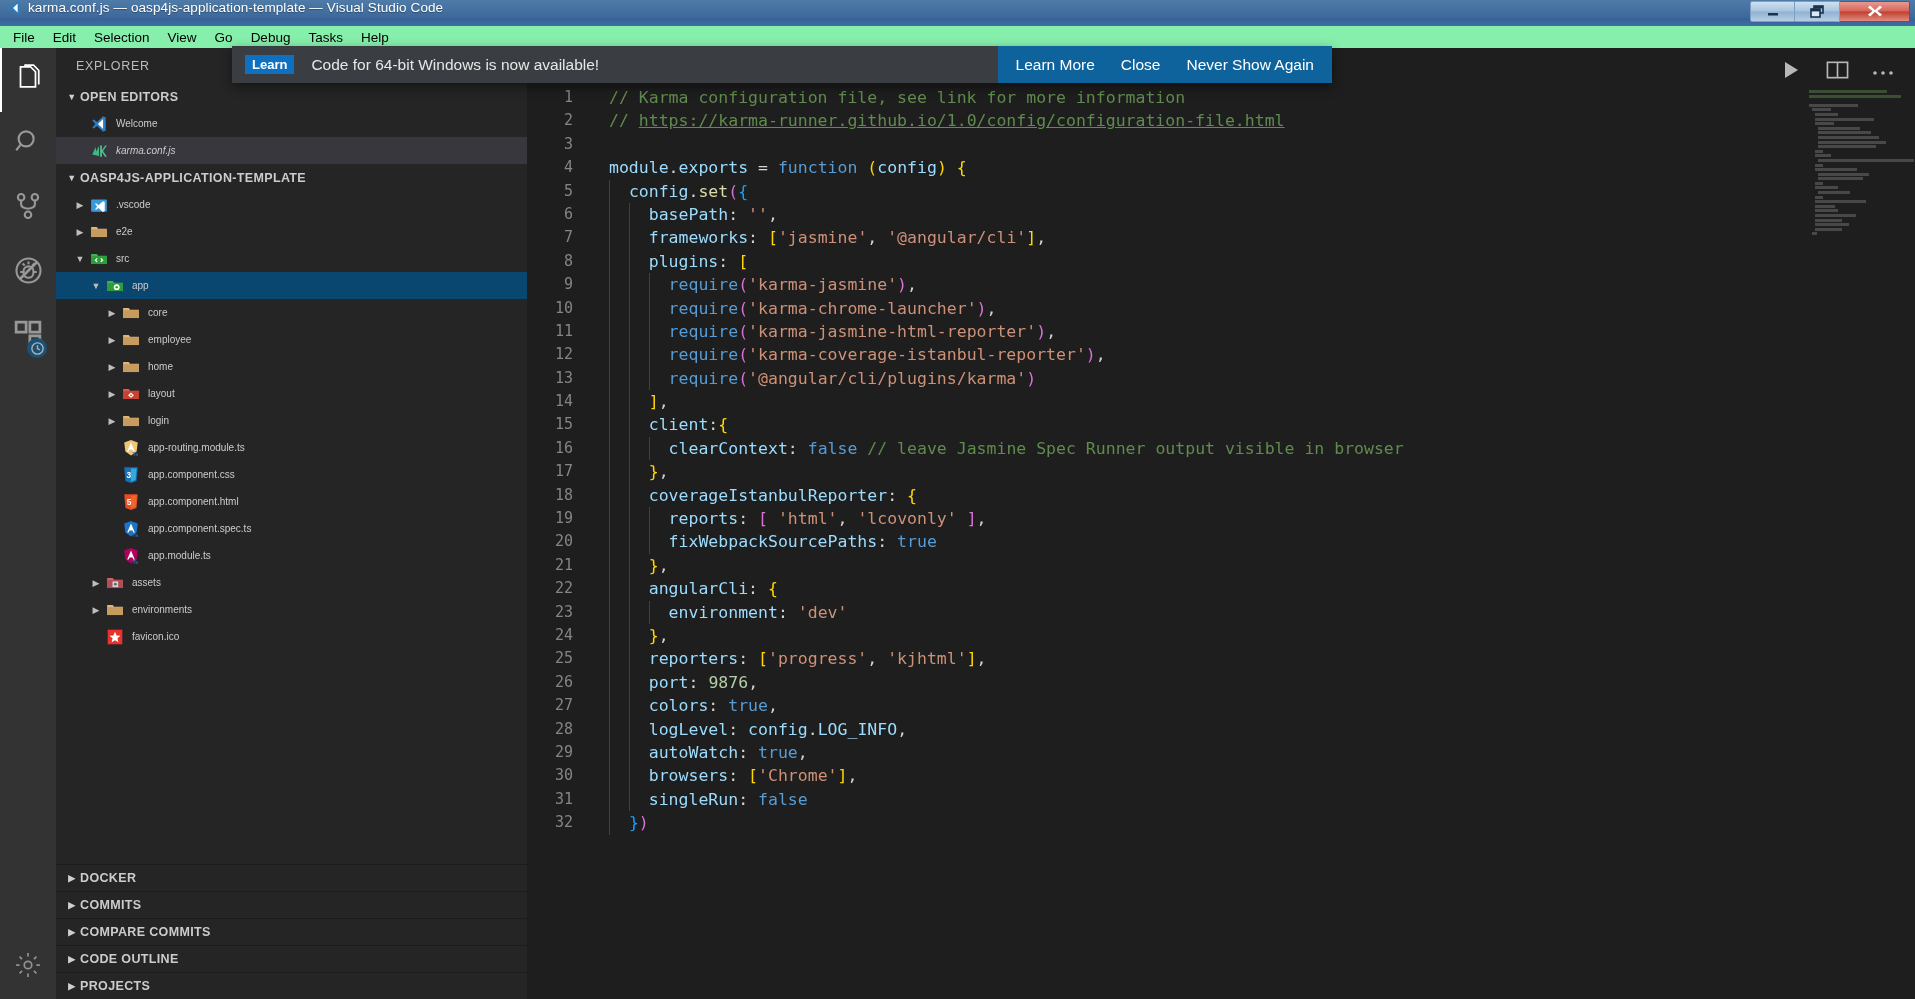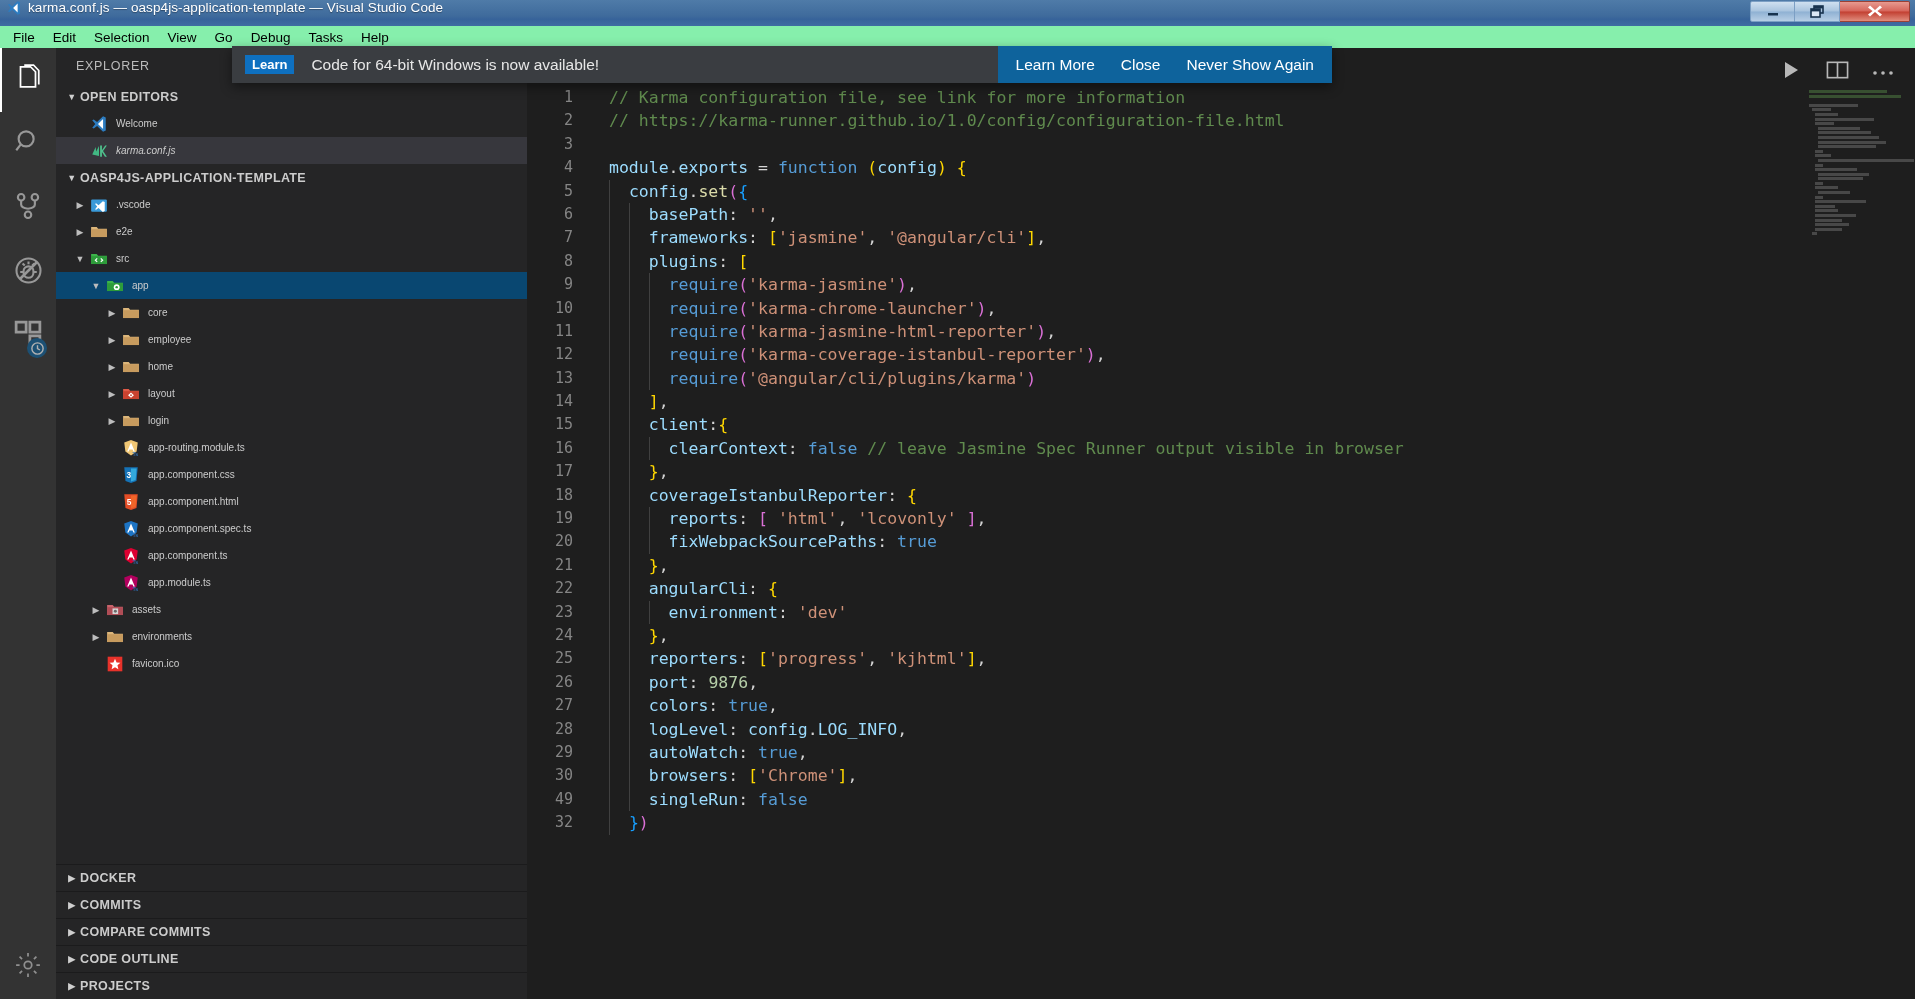--- a/index.html
+++ b/index.html
@@ -128,21 +128,21 @@
     position: absolute; top: 0; width: 1px; height: 23.4px; background: #404040;
   }
   .minimap {
     position: absolute; right: 10px; top: 42px; width: 96px; height: 140px;
     opacity: .55; pointer-events: none;
   }
   .mm-line { height: 3px; margin-bottom: 1.6px; background: #5a5a5a; }
 
   
   .t-comment { color: #608b4e; }
-  .t-link { color: #608b4e; }
+  .t-link { color: #608b4e; text-decoration: underline; }
   .t-key { color: #9cdcfe; }
   .t-str { color: #ce9178; }
   .t-kw { color: #569cd6; }
   .t-num { color: #b5cea8; }
   .t-fn { color: #dcdcaa; }
   .t-plain { color: #d4d4d4; }
   .t-b-yellow { color: #ffd700; }
   .t-b-pink { color: #da70d6; }
   .t-b-blue { color: #179fff; }
 
@@ -476,34 +476,20 @@
       <span class="tw"></span>
       <span class="tw"></span>
       <span class="ic">
         <svg class="ficon" viewBox="0 0 16 16">
             <path d="M8 .8 14 3l-1 8.2L8 14.6 3 11.2 2 3z" fill="#1d74c4"></path>
             <path d="M8 3.2 11.4 11h-1.3l-.7-1.7H6.6L5.9 11H4.6z" fill="#ffffff"></path>
             <text x="9" y="15.3" font-size="5.4" fill="#3178c6" font-family="sans-serif">Ts</text>
           </svg>
       </span>
       <span class="lbl">app.component.spec.ts</span>
-    </div>
-    <div class="row">
-      <span class="tw"></span>
-      <span class="tw"></span>
-      <span class="tw"></span>
-      <span class="tw"></span>
-      <span class="ic">
-        <svg class="ficon" viewBox="0 0 16 16">
-            <path d="M8 .8 14 3l-1 8.2L8 14.6 3 11.2 2 3z" fill="#dd0031"></path>
-            <path d="M8 3.2 11.4 11h-1.3l-.7-1.7H6.6L5.9 11H4.6z" fill="#ffffff"></path>
-            <text x="9" y="15.3" font-size="5.4" fill="#3178c6" font-family="sans-serif">Ts</text>
-          </svg>
-      </span>
-      <span class="lbl">app.component.ts</span>
     </div>
     <div class="row">
       <span class="tw"></span>
       <span class="tw"></span>
       <span class="tw"></span>
       <span class="tw"></span>
       <span class="ic">
         <svg class="ficon" viewBox="0 0 16 16">
             <path d="M8 .8 14 3l-1 8.2L8 14.6 3 11.2 2 3z" fill="#b3005e"></path>
             <path d="M8 3.2 11.4 11h-1.3l-.7-1.7H6.6L5.9 11H4.6z" fill="#ffffff"></path>
@@ -664,21 +650,21 @@
         <div class="code-line"><div class="gutter">21</div><div class="code-text"><span class="indent-guide" style="left: 20px;"></span><span class="indent-guide" style="left: 39.8px;"></span><span class="t-plain">    </span><span class="t-b-yellow">}</span><span class="t-plain">,</span></div></div>
         <div class="code-line"><div class="gutter">22</div><div class="code-text"><span class="indent-guide" style="left: 20px;"></span><span class="indent-guide" style="left: 39.8px;"></span><span class="t-plain">    </span><span class="t-key">angularCli</span><span class="t-plain">: </span><span class="t-b-yellow">{</span></div></div>
         <div class="code-line"><div class="gutter">23</div><div class="code-text"><span class="indent-guide" style="left: 20px;"></span><span class="indent-guide" style="left: 39.8px;"></span><span class="indent-guide" style="left: 59.6px;"></span><span class="t-plain">      </span><span class="t-key">environment</span><span class="t-plain">: </span><span class="t-str">'dev'</span></div></div>
         <div class="code-line"><div class="gutter">24</div><div class="code-text"><span class="indent-guide" style="left: 20px;"></span><span class="indent-guide" style="left: 39.8px;"></span><span class="t-plain">    </span><span class="t-b-yellow">}</span><span class="t-plain">,</span></div></div>
         <div class="code-line"><div class="gutter">25</div><div class="code-text"><span class="indent-guide" style="left: 20px;"></span><span class="indent-guide" style="left: 39.8px;"></span><span class="t-plain">    </span><span class="t-key">reporters</span><span class="t-plain">: </span><span class="t-b-yellow">[</span><span class="t-str">'progress'</span><span class="t-plain">, </span><span class="t-str">'kjhtml'</span><span class="t-b-yellow">]</span><span class="t-plain">,</span></div></div>
         <div class="code-line"><div class="gutter">26</div><div class="code-text"><span class="indent-guide" style="left: 20px;"></span><span class="indent-guide" style="left: 39.8px;"></span><span class="t-plain">    </span><span class="t-key">port</span><span class="t-plain">: </span><span class="t-num">9876</span><span class="t-plain">,</span></div></div>
         <div class="code-line"><div class="gutter">27</div><div class="code-text"><span class="indent-guide" style="left: 20px;"></span><span class="indent-guide" style="left: 39.8px;"></span><span class="t-plain">    </span><span class="t-key">colors</span><span class="t-plain">: </span><span class="t-kw">true</span><span class="t-plain">,</span></div></div>
         <div class="code-line"><div class="gutter">28</div><div class="code-text"><span class="indent-guide" style="left: 20px;"></span><span class="indent-guide" style="left: 39.8px;"></span><span class="t-plain">    </span><span class="t-key">logLevel</span><span class="t-plain">: </span><span class="t-key">config</span><span class="t-plain">.</span><span class="t-key">LOG_INFO</span><span class="t-plain">,</span></div></div>
         <div class="code-line"><div class="gutter">29</div><div class="code-text"><span class="indent-guide" style="left: 20px;"></span><span class="indent-guide" style="left: 39.8px;"></span><span class="t-plain">    </span><span class="t-key">autoWatch</span><span class="t-plain">: </span><span class="t-kw">true</span><span class="t-plain">,</span></div></div>
         <div class="code-line"><div class="gutter">30</div><div class="code-text"><span class="indent-guide" style="left: 20px;"></span><span class="indent-guide" style="left: 39.8px;"></span><span class="t-plain">    </span><span class="t-key">browsers</span><span class="t-plain">: </span><span class="t-b-yellow">[</span><span class="t-str">'Chrome'</span><span class="t-b-yellow">]</span><span class="t-plain">,</span></div></div>
-        <div class="code-line"><div class="gutter">49</div><div class="code-text"><span class="indent-guide" style="left: 20px;"></span><span class="indent-guide" style="left: 39.8px;"></span><span class="t-plain">    </span><span class="t-key">singleRun</span><span class="t-plain">: </span><span class="t-kw">false</span></div></div>
+        <div class="code-line"><div class="gutter">31</div><div class="code-text"><span class="indent-guide" style="left: 20px;"></span><span class="indent-guide" style="left: 39.8px;"></span><span class="t-plain">    </span><span class="t-key">singleRun</span><span class="t-plain">: </span><span class="t-kw">false</span></div></div>
         <div class="code-line"><div class="gutter">32</div><div class="code-text"><span class="indent-guide" style="left: 20px;"></span><span class="t-plain">  </span><span class="t-b-blue">}</span><span class="t-b-pink">)</span></div></div>
       </div>
   </div>
 
   <div class="notification">
     <span class="notif-sev">Learn</span>
     <span class="notif-msg">Code for 64-bit Windows is now available!</span>
     <div class="notif-actions">
       <span class="notif-btn">Learn More</span>
       <span class="notif-btn">Close</span>

